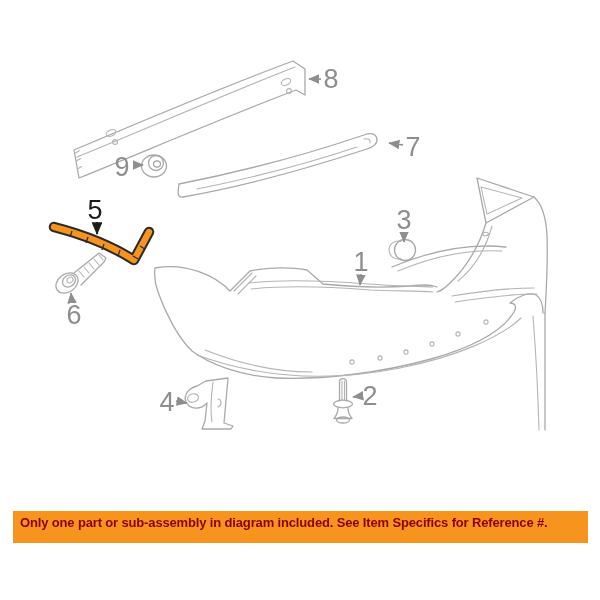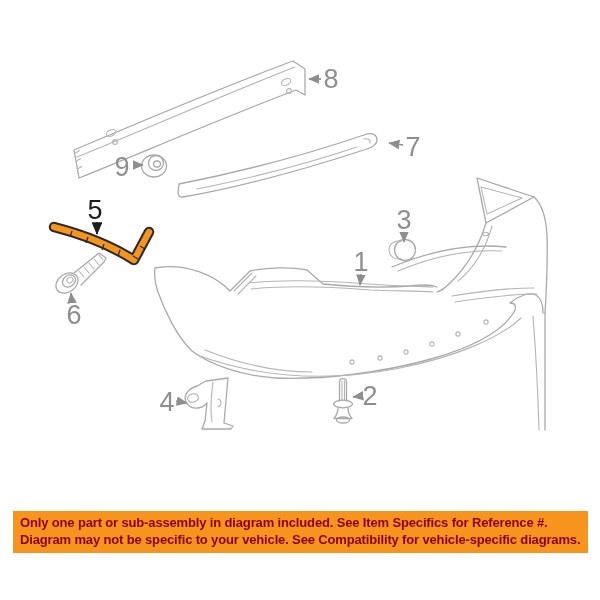--- a/index.html
+++ b/index.html
@@ -10,21 +10,21 @@
   .art{fill:none;stroke:#A9A9A9;stroke-width:1.3;stroke-linecap:round;stroke-linejoin:round;}
   .art-thin{fill:none;stroke:#B4B4B4;stroke-width:1.1;stroke-linecap:round;stroke-linejoin:round;}
   .lbl{font-family:"Liberation Sans",sans-serif;font-size:27px;fill:#8E8E8E;text-anchor:middle;}
   .lbl-dark{fill:#1C1C1C;}
   .leader{stroke:#8E8E8E;stroke-width:1.6;fill:none;}
   .leader-dark{stroke:#1C1C1C;stroke-width:1.8;fill:none;}
   .hl-under{fill:none;stroke-width:10.5;stroke-linecap:round;stroke-linejoin:round;}
   .hl-over{fill:none;stroke-width:6.4;stroke-linecap:round;stroke-linejoin:round;}
   .hl-tick{stroke:#2B2B2B;stroke-width:1.3;fill:none;}
   .banner{position:absolute;left:13px;top:511px;width:575px;box-sizing:border-box;
-          background:#F7941E;color:#8B0000;padding:3px 7px 4px 7px;
+          background:#F7941E;color:#8B0000;padding:3px 7px 12px 7px;
           font-weight:bold;font-size:13px;line-height:1.34;letter-spacing:-0.15px;
           white-space:nowrap;overflow:hidden;}
 </style>
 </head>
 <body>
 
 <div class="stage">
 <svg width="600" height="600" viewBox="0 0 600 600">
   <defs>
     <marker id="ah-gray" markerWidth="9" markerHeight="8" refX="6.5" refY="3" orient="auto">
@@ -140,15 +140,14 @@
     <ellipse class="art" cx="343" cy="404" rx="9.5" ry="3.8"></ellipse>
     <path class="art" d="M338,408 C338,413 336,416 334,418.5 L352,418.5 C350,416 348,413 348,408"></path>
     <ellipse class="art" cx="343" cy="420" rx="6.5" ry="3"></ellipse>
   </g>
   <line class="leader" marker-end="url(#ah-gray)" x1="362" y1="396" x2="353" y2="397"></line>
   <text class="lbl" x="370" y="405">2</text>
 </svg>
 
 <div class="banner">
   <div>Only one part or sub-assembly in diagram included. See Item Specifics for Reference #.</div>
-  <div>Diagram may not be specific to your vehicle. See Compatibility for vehicle-specific diagrams.</div>
 </div>
 </div>
 
 </body></html>

